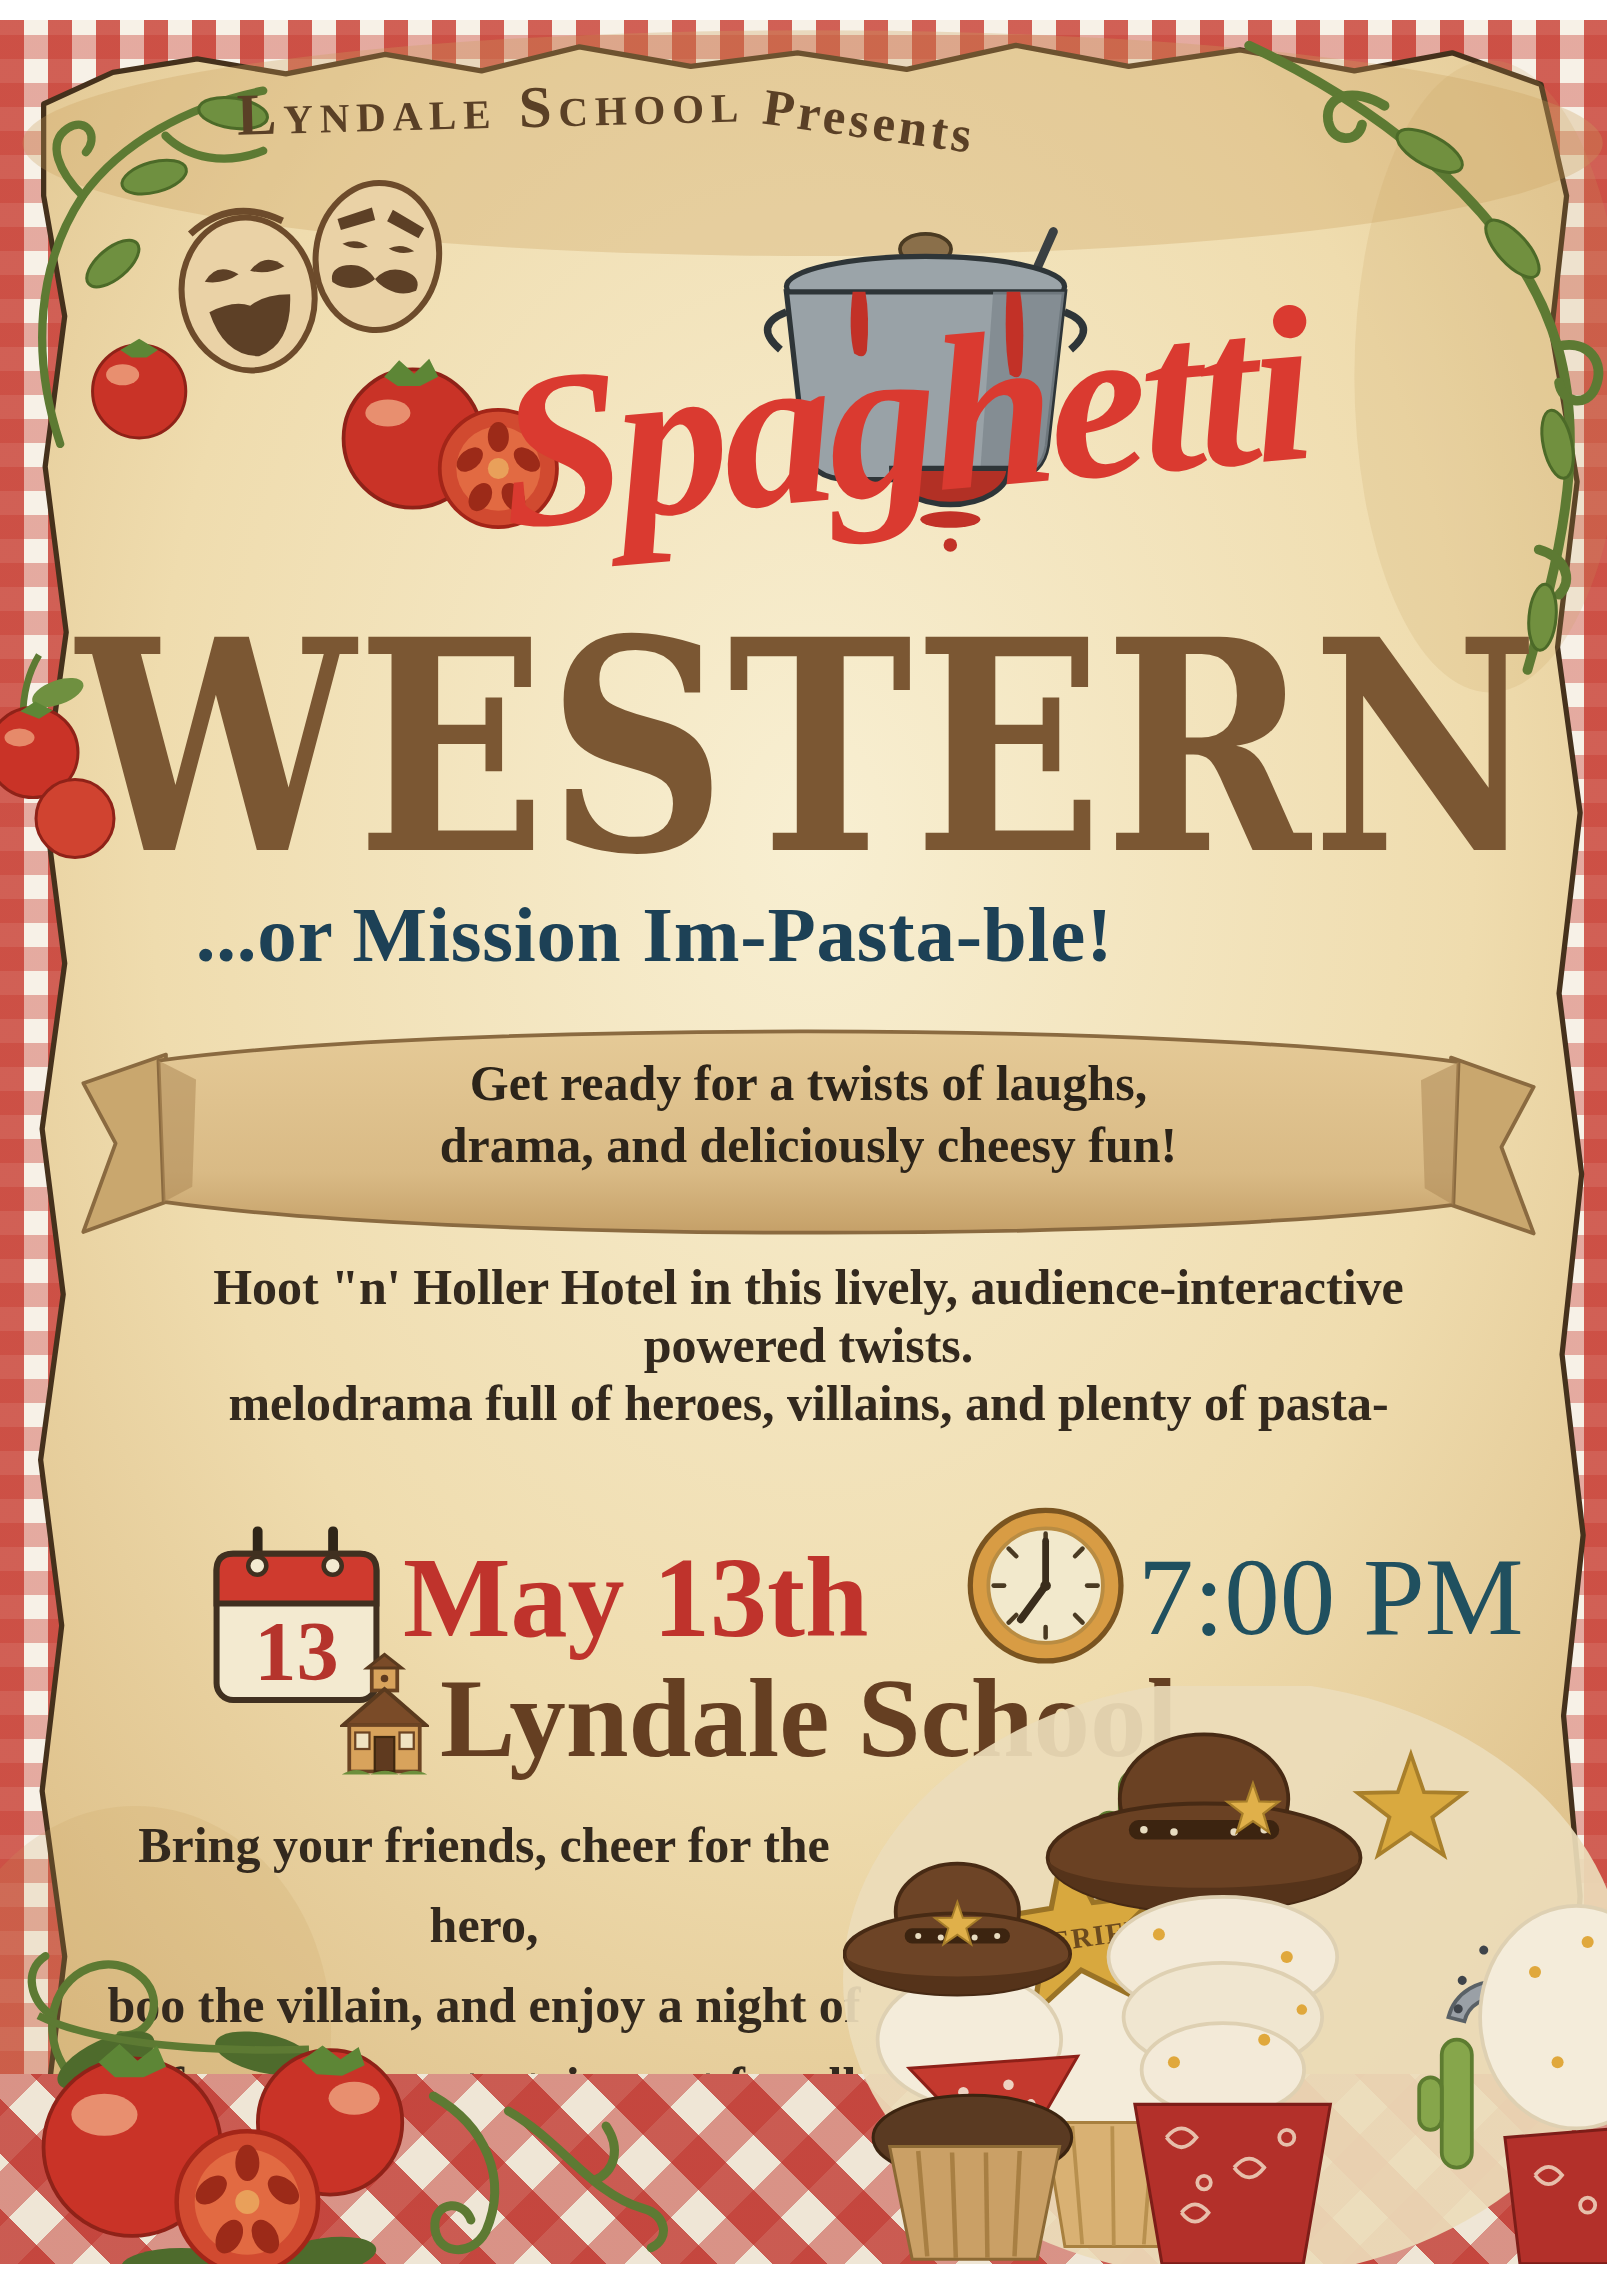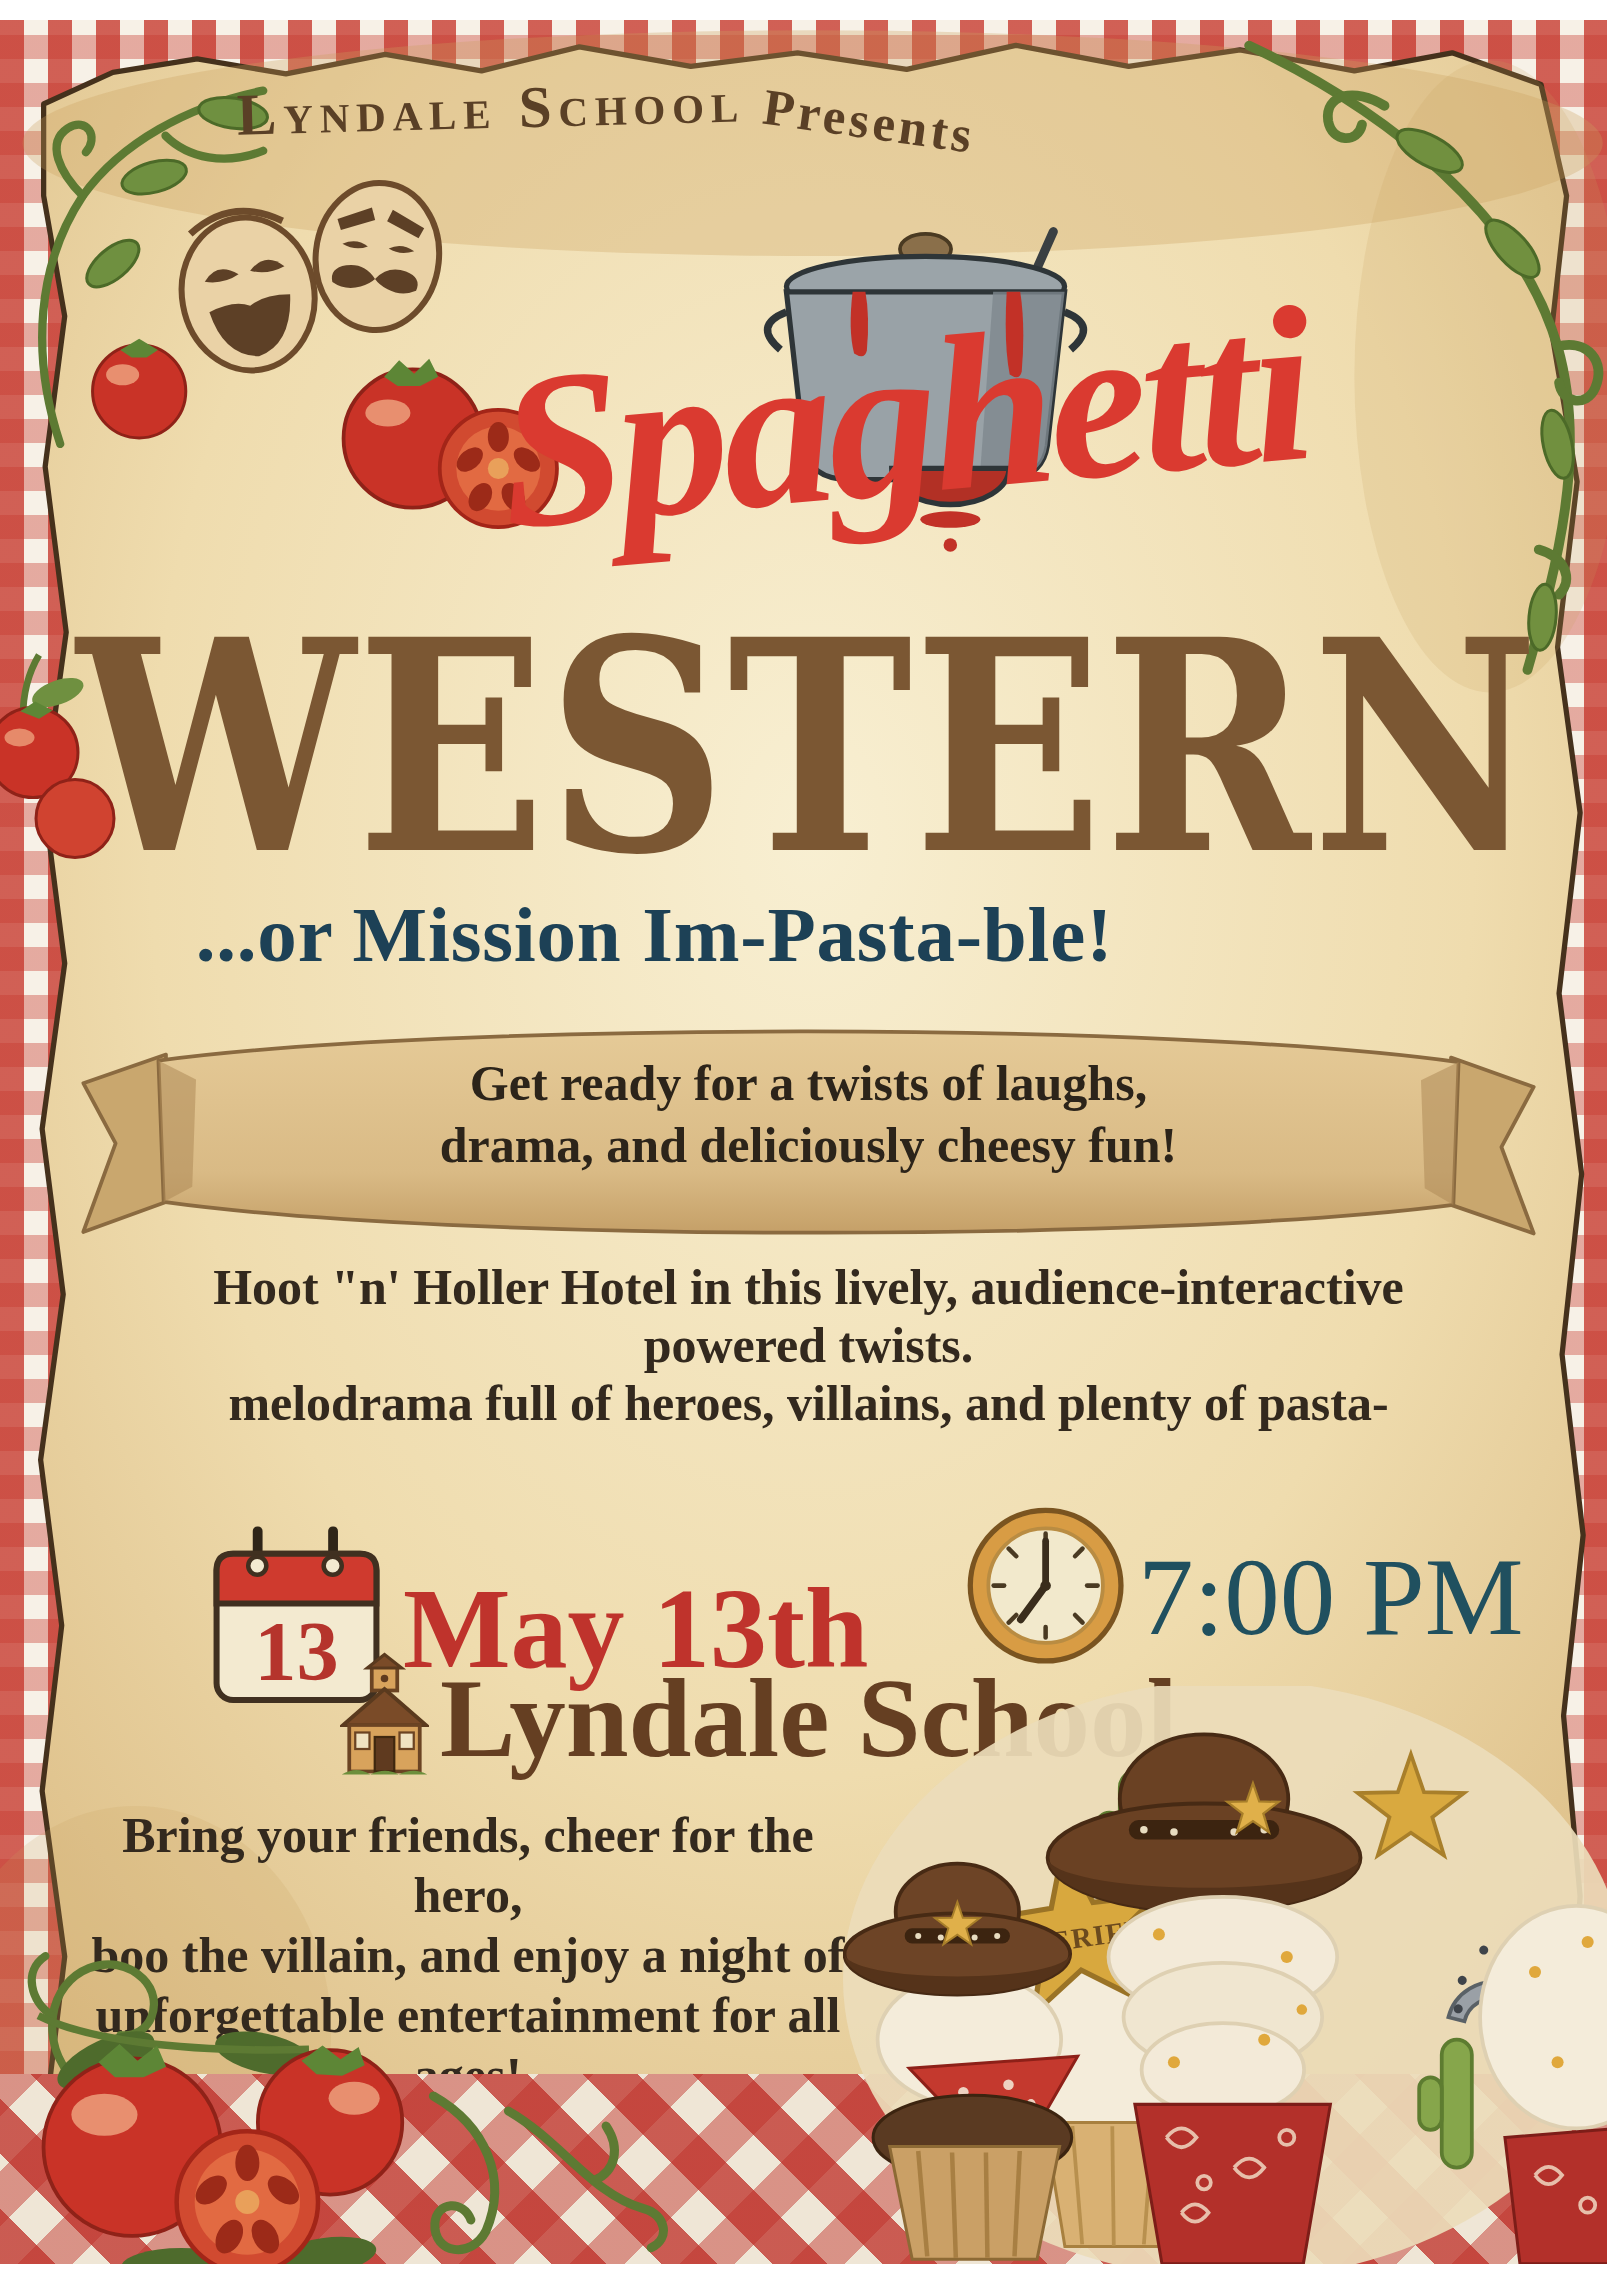--- a/index.html
+++ b/index.html
@@ -34,26 +34,26 @@
     font-family:"DejaVu Serif","Liberation Serif",serif;}
   .subtitle{position:absolute;left:0;top:890px;width:1309px;text-align:center;
     font-weight:bold;font-size:79px;color:#1d4156;letter-spacing:0.8px;}
 
   .banner-text{position:absolute;left:50%;top:1052px;transform:translateX(-50%);width:1174px;
     text-align:center;font-weight:bold;font-size:50px;line-height:62px;color:#2c241a;}
 
   .description{position:absolute;left:50%;top:1258px;transform:translateX(-50%);width:1498px;
     text-align:center;font-weight:bold;font-size:50px;line-height:58px;color:#33291e;}
 
-  .date-text{position:absolute;left:403px;top:1532px;font-weight:bold;font-size:114px;color:#bf332c;white-space:nowrap;margin-top:31px;}
+  .date-text{position:absolute;left:403px;top:1532px;font-weight:bold;font-size:114px;color:#bf332c;white-space:nowrap;}
   .time-text{position:absolute;left:1138px;top:1533px;font-weight:normal;font-size:111px;color:#20505f;white-space:nowrap;}
   .venue-text{position:absolute;left:440px;top:1653px;font-weight:bold;font-size:113px;color:#653f22;white-space:nowrap;}
 
-  .closing{position:absolute;left:69px;top:1805px;width:798px;text-align:center;
-    font-weight:bold;font-size:50px;line-height:60px;color:#33291e;}
+  .closing{position:absolute;left:85px;top:1805px;width:798px;text-align:center;
+    font-weight:bold;font-size:50px;line-height:80px;color:#33291e;}
 </style>
 </head>
 <body>
 
 <div class="page">
 
   <div class="gingham"></div>
 
   <svg class="abs" style="left:0;top:0;" width="1617" height="2284" viewBox="0 0 2149 3035">
     <defs>

